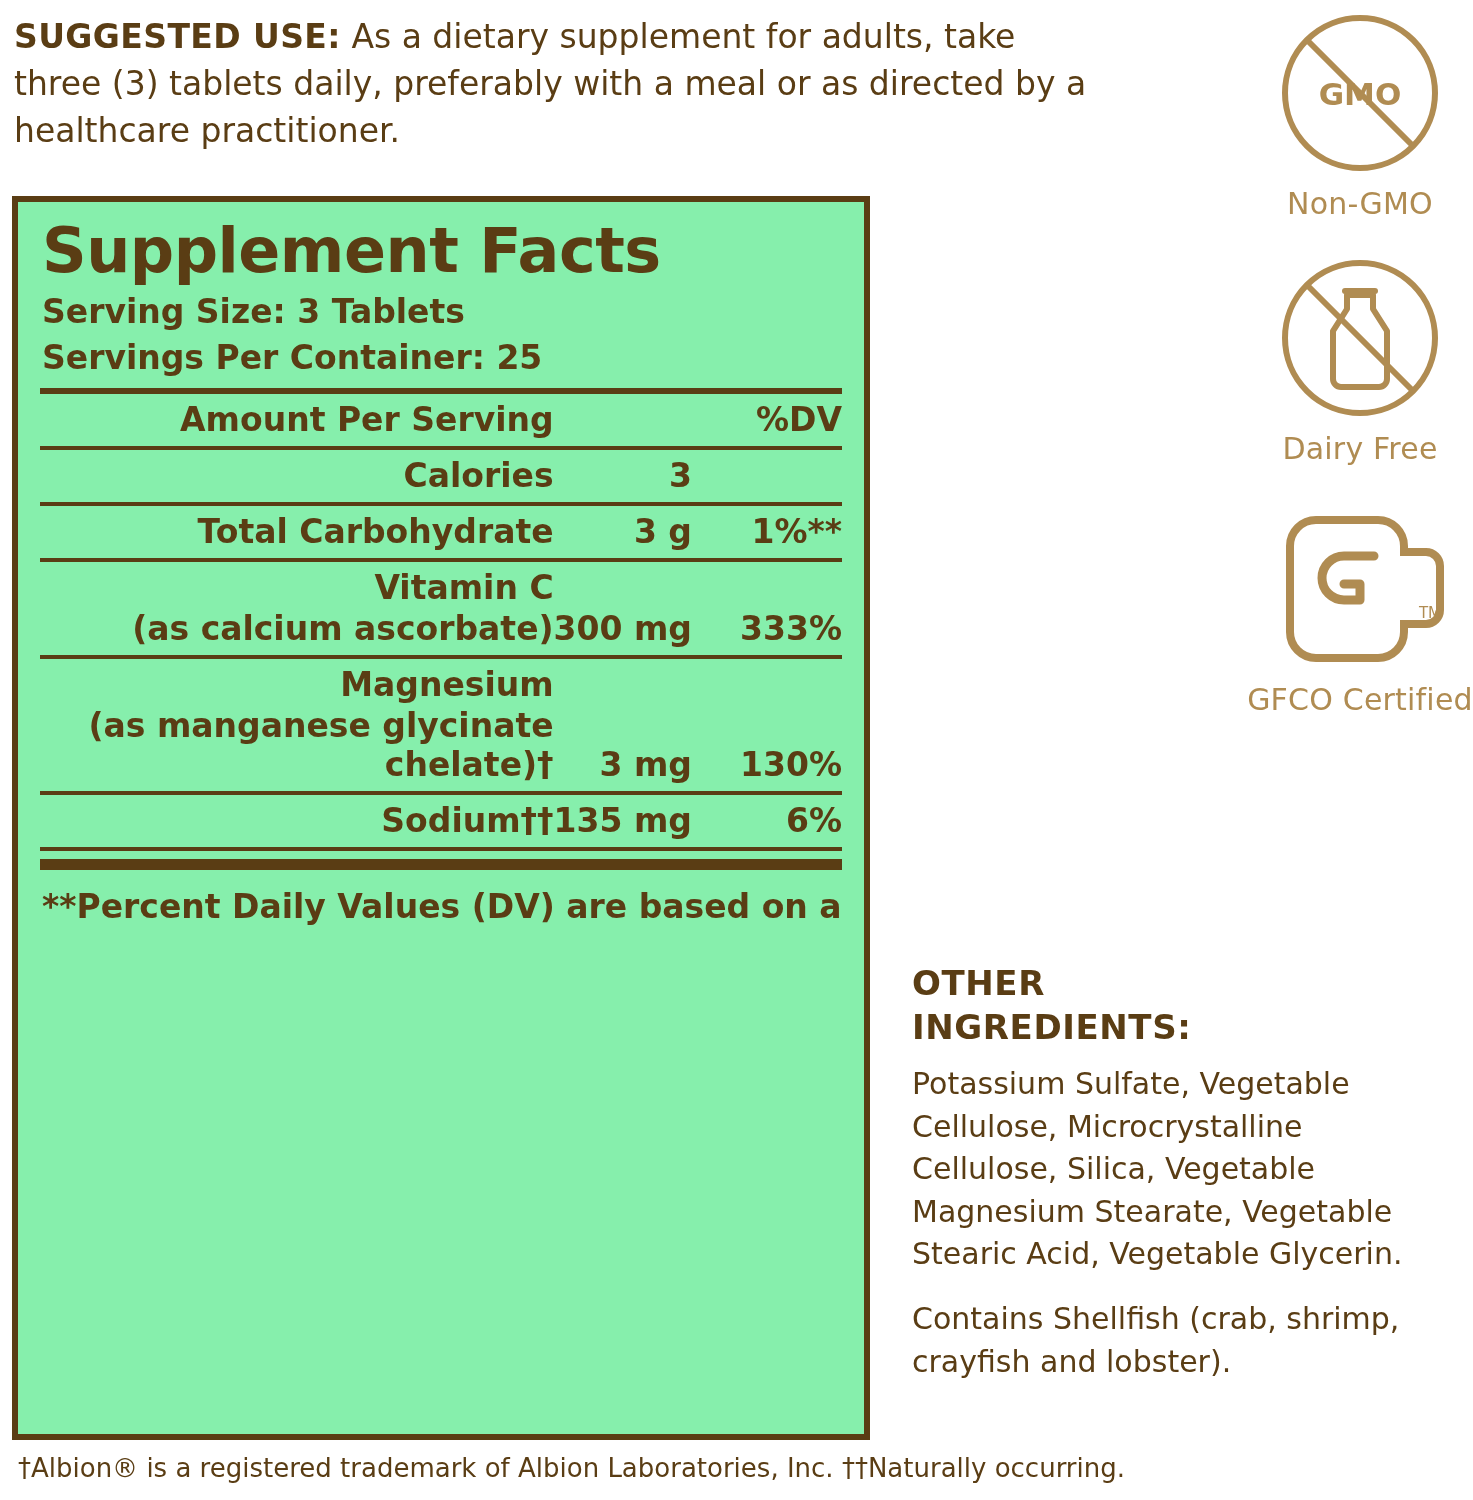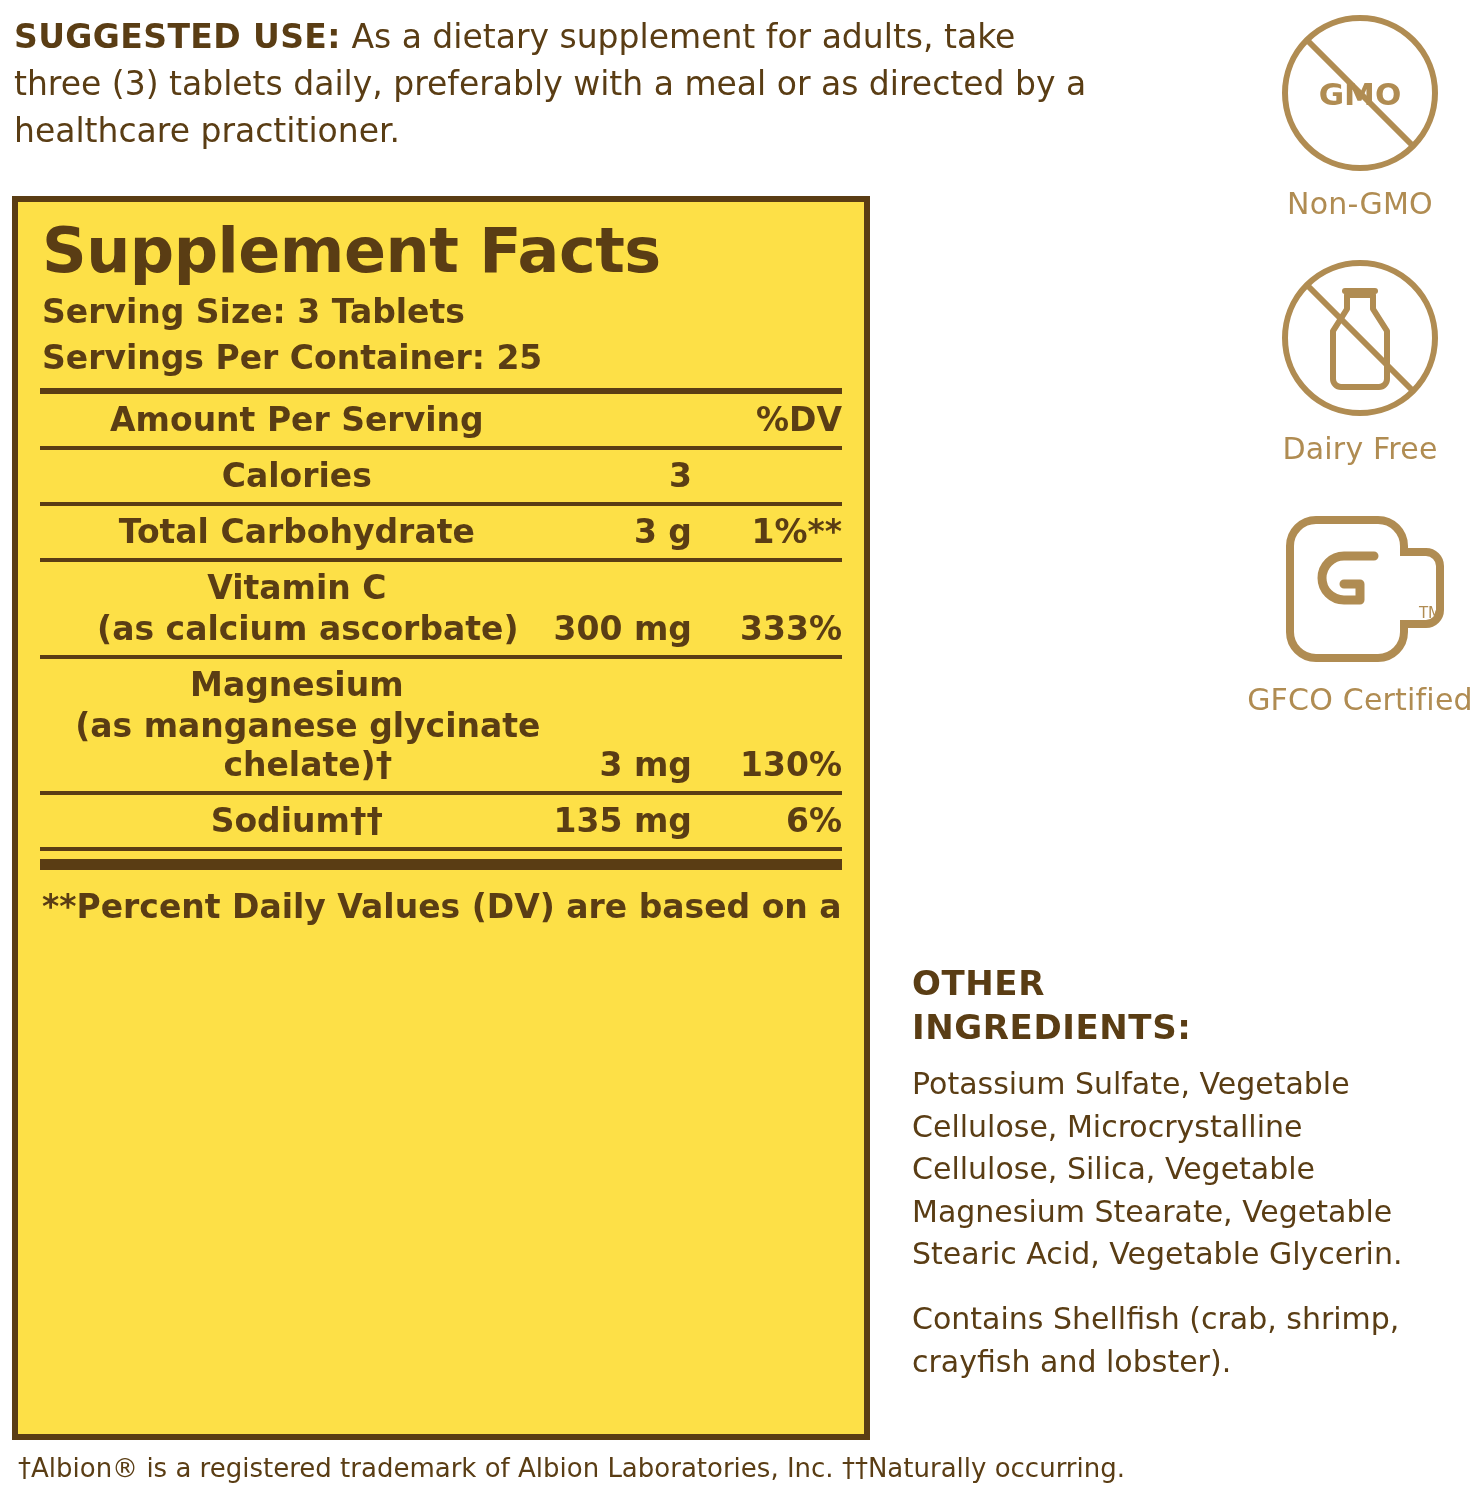--- a/index.html
+++ b/index.html
@@ -39,21 +39,21 @@
 
   
   .panel {
     position: absolute;
     left: 12px;
     top: 196px;
     width: 858px;
     height: 1244px;
     border: 6px solid #5a3d14;
     box-sizing: border-box;
-    background: #fde047;
+    background: #86efac;
   }
   .panel-inner {
     padding: 12px 22px 10px 22px;
   }
   .sf-title {
     font-size: 62px;
     font-weight: bold;
     letter-spacing: -0.5px;
     line-height: 1.05;
     margin: 4px 0 6px 2px;
@@ -76,21 +76,21 @@
     width: 100%;
     border-collapse: collapse;
     font-size: 33px;
     font-weight: bold;
   }
   table.facts td {
     padding: 6px 0 7px 0;
     vertical-align: bottom;
     border-bottom: 4px solid #5a3d14;
   }
-  td.name { text-align: center; padding-left: 2px; }
+  td.name { text-align: right; padding-left: 2px; }
   td.amt { text-align: right; padding-right: 72px; white-space: nowrap; }
   td.dv { text-align: right; width: 150px; padding-right: 6px; white-space: nowrap; }
   .sub {
     display: block;
     padding-left: 22px;
     padding-top: 2px;
   }
   .hdr td { padding-bottom: 8px; }
   .stars { letter-spacing: 1px; }
 

